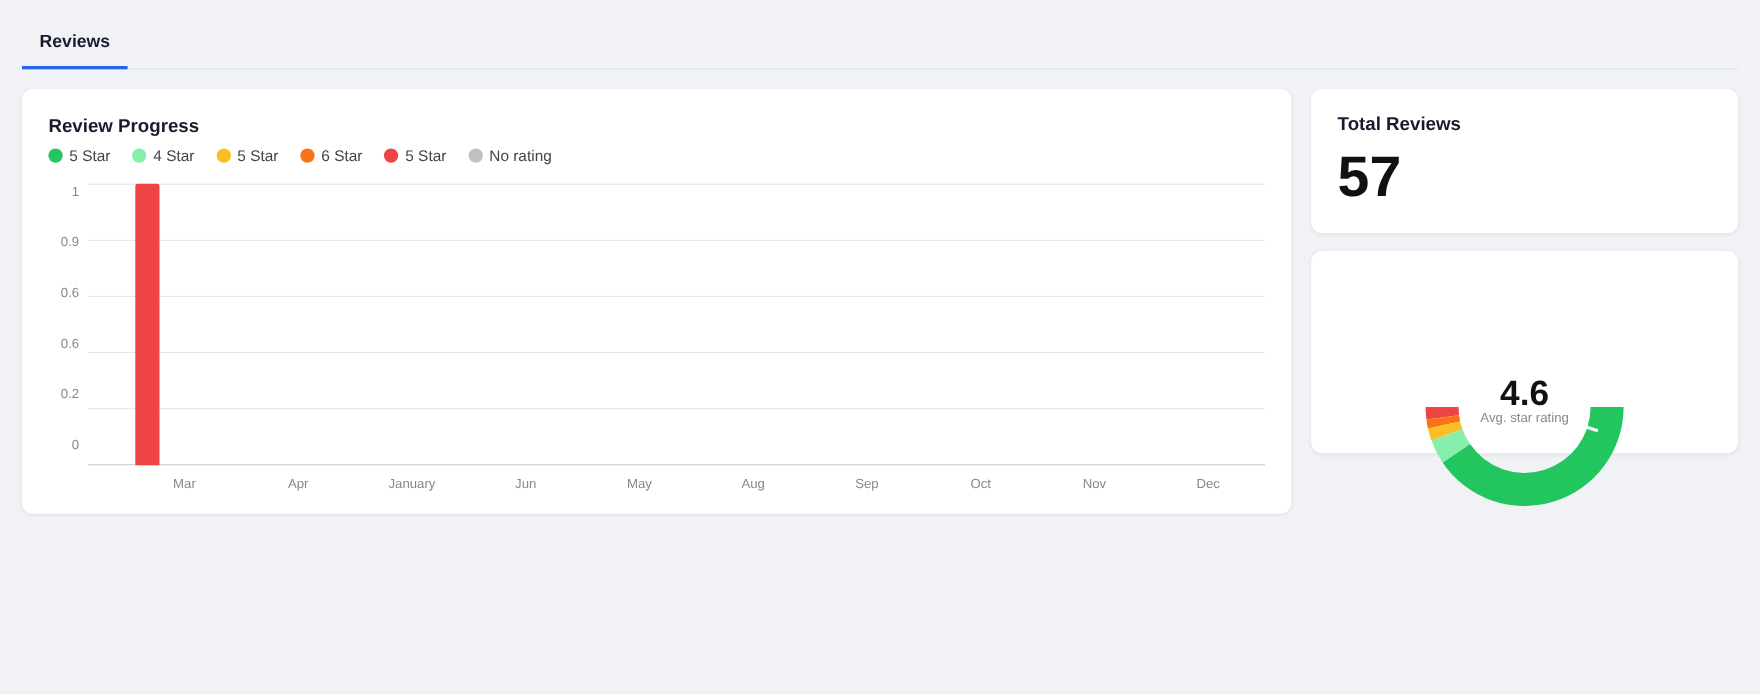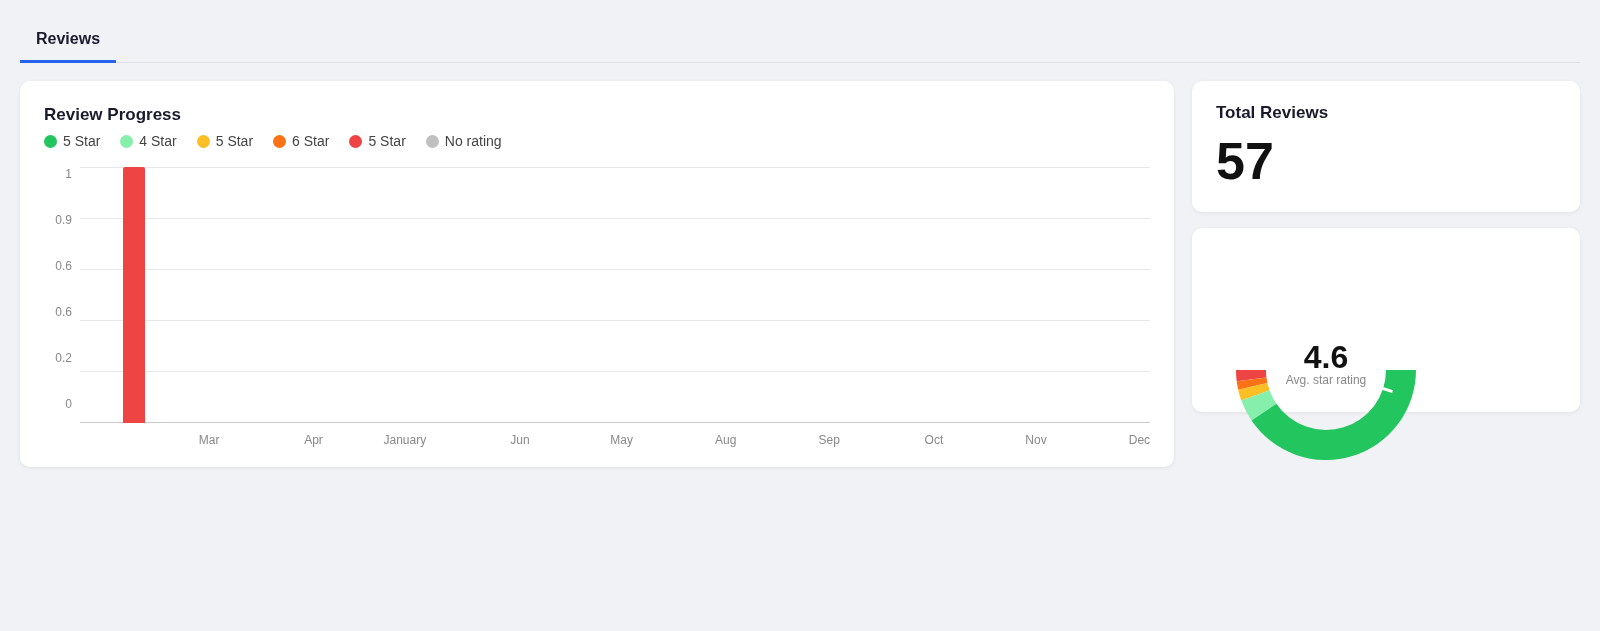--- a/index.html
+++ b/index.html
@@ -166,30 +166,31 @@
     }
     .x-spacer {
       width: 36px;
     }
     .x-labels {
       flex: 1;
       display: flex;
     }
     .x-label {
       flex: 1;
-      text-align: right;
+      text-align: center;
       font-size: 12px;
       color: #888;
       padding-top: 4px;
     }
 
     
     .gauge-container {
       display: flex;
       flex-direction: column;
+      align-items: center;
       margin-top: 10px;
     }
 
     .gauge-svg {
       overflow: visible;
     }
 
     .gauge-value {
       font-size: 32px;
       font-weight: 800;

